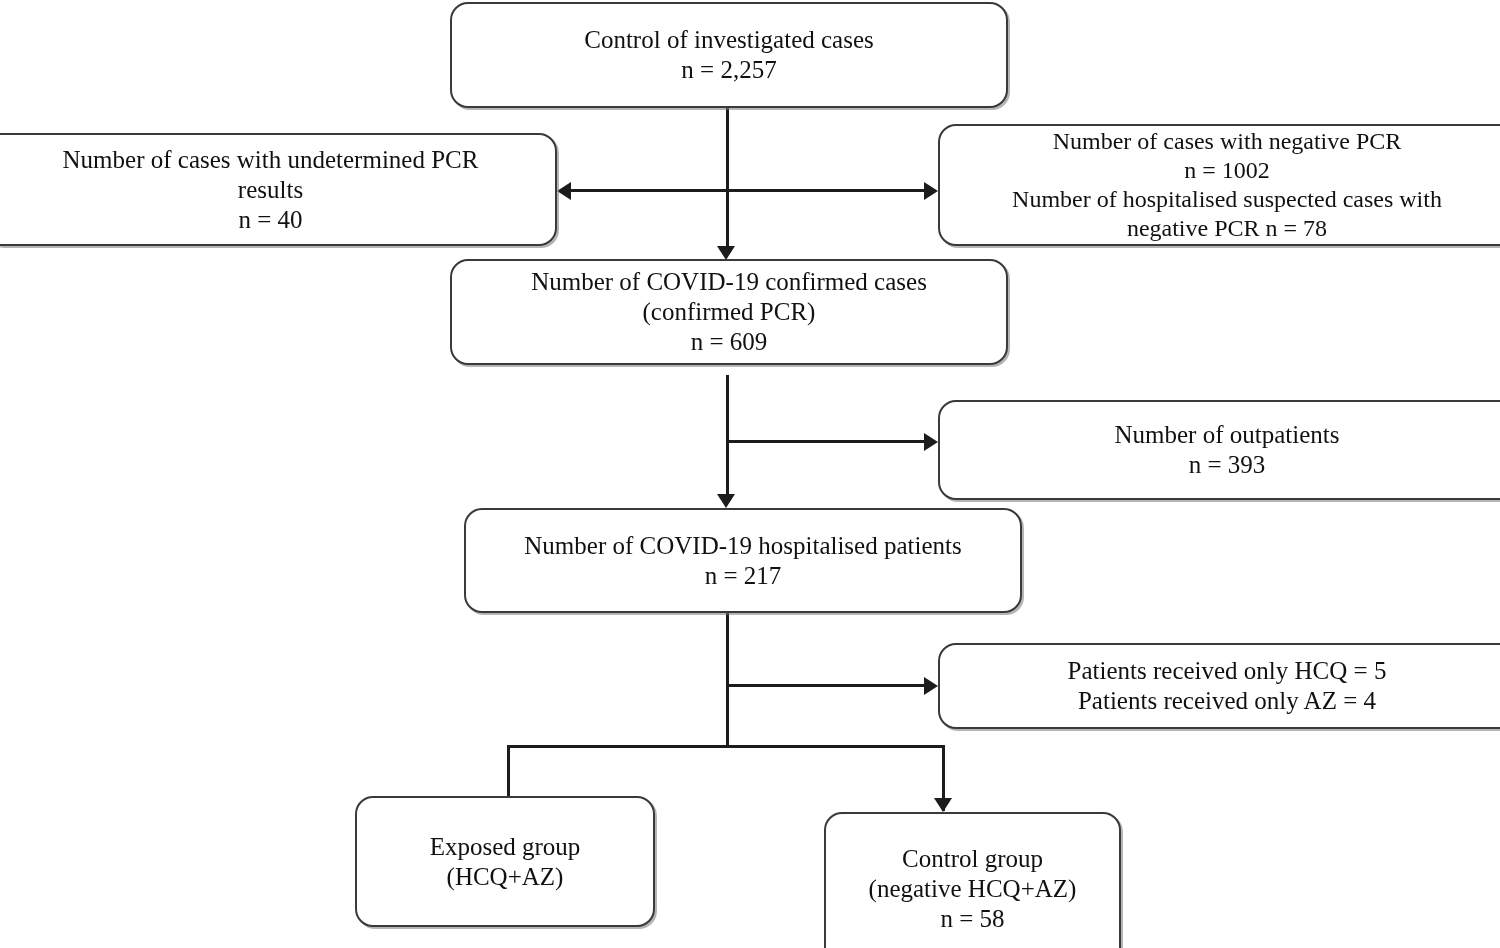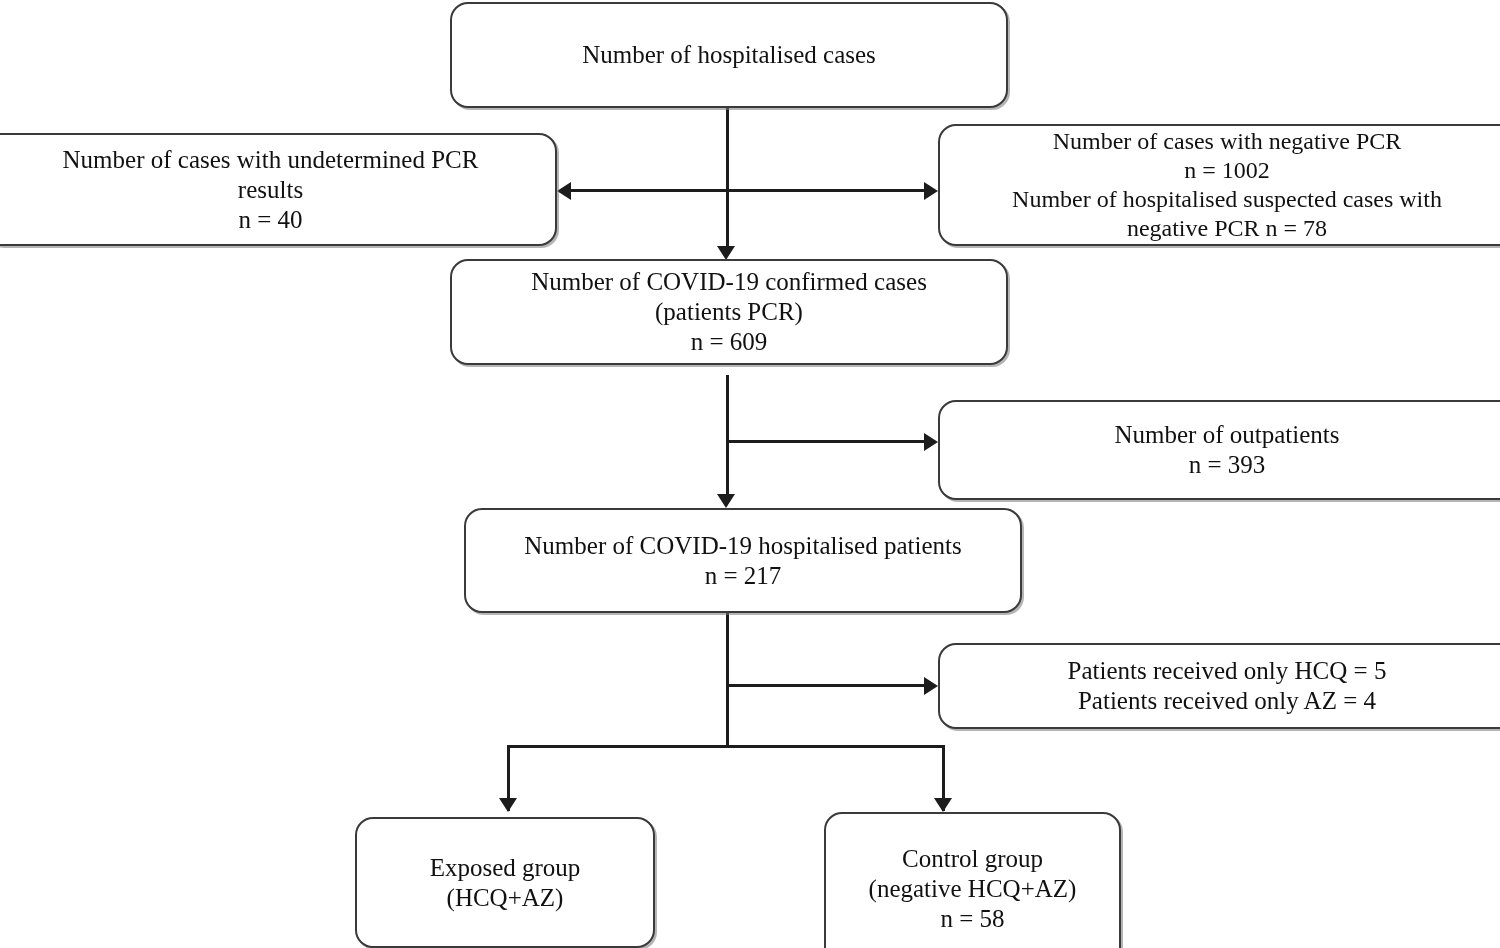--- a/index.html
+++ b/index.html
@@ -69,21 +69,22 @@
     border-right: 14px solid #1c1c1c;
   }
 </style>
 </head>
 <body>
 
 <div id="canvas">
 
   <div class="node" style="left:450px; top:2px; width:558px; height:106px;">
     <div class="lines">
-      <span class="ln">Number of hospitalised cases</span>
+      <span class="ln">Control of investigated cases</span>
+      <span class="ln">n = 2,257</span>
     </div>
   </div>
 
   <div class="node" style="left:-16px; top:133px; width:573px; height:113px;">
     <div class="lines">
       <span class="ln">Number of cases with undetermined PCR</span>
       <span class="ln">results</span>
       <span class="ln">n = 40</span>
     </div>
   </div>
@@ -93,21 +94,21 @@
       <span class="ln">Number of cases with negative PCR</span>
       <span class="ln">n = 1002</span>
       <span class="ln">Number of hospitalised suspected cases with</span>
       <span class="ln">negative PCR n = 78</span>
     </div>
   </div>
 
   <div class="node" style="left:450px; top:259px; width:558px; height:106px;">
     <div class="lines">
       <span class="ln">Number of COVID-19 confirmed cases</span>
-      <span class="ln">(patients PCR)</span>
+      <span class="ln">(confirmed PCR)</span>
       <span class="ln">n = 609</span>
     </div>
   </div>
 
   <div class="node" style="left:938px; top:400px; width:578px; height:100px;">
     <div class="lines">
       <span class="ln">Number of outpatients</span>
       <span class="ln">n = 393</span>
     </div>
   </div>
@@ -119,21 +120,21 @@
     </div>
   </div>
 
   <div class="node" style="left:938px; top:643px; width:578px; height:86px;">
     <div class="lines">
       <span class="ln">Patients received only HCQ = 5</span>
       <span class="ln">Patients received only AZ = 4</span>
     </div>
   </div>
 
-  <div class="node" style="left:355px; top:817px; width:300px; height:131px;">
+  <div class="node" style="left:355px; top:796px; width:300px; height:131px;">
     <div class="lines">
       <span class="ln">Exposed group</span>
       <span class="ln">(HCQ+AZ)</span>
     </div>
   </div>
 
   <div class="node" style="left:824px; top:812px; width:297px; height:153px;justify-content:flex-end;">
     <div class="lines">
       <span class="ln">Control group</span>
       <span class="ln">(negative HCQ+AZ)</span>

